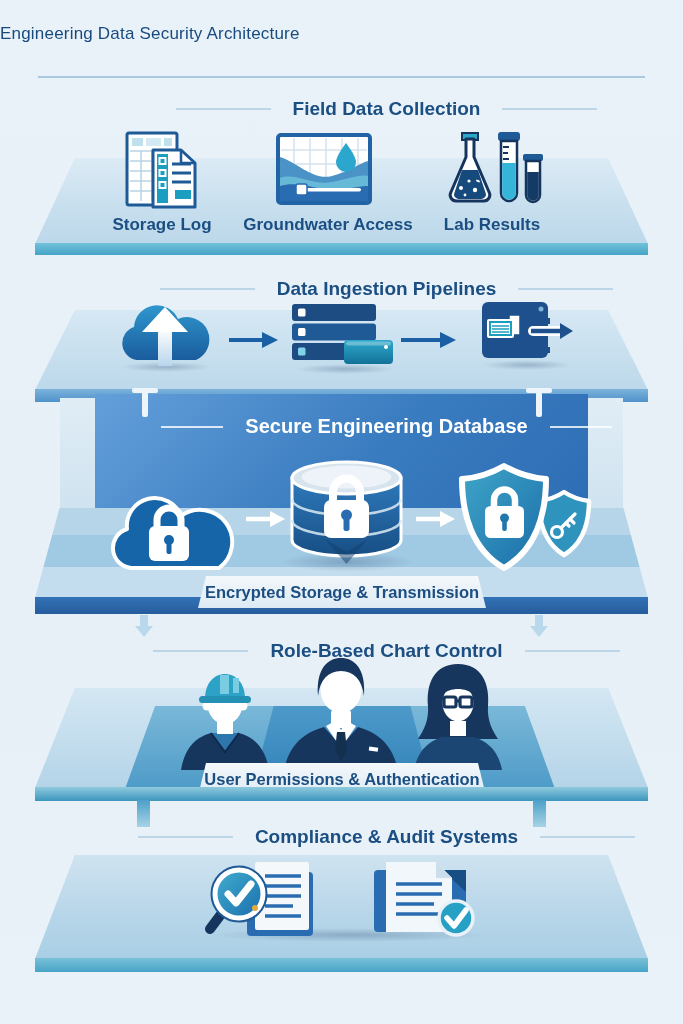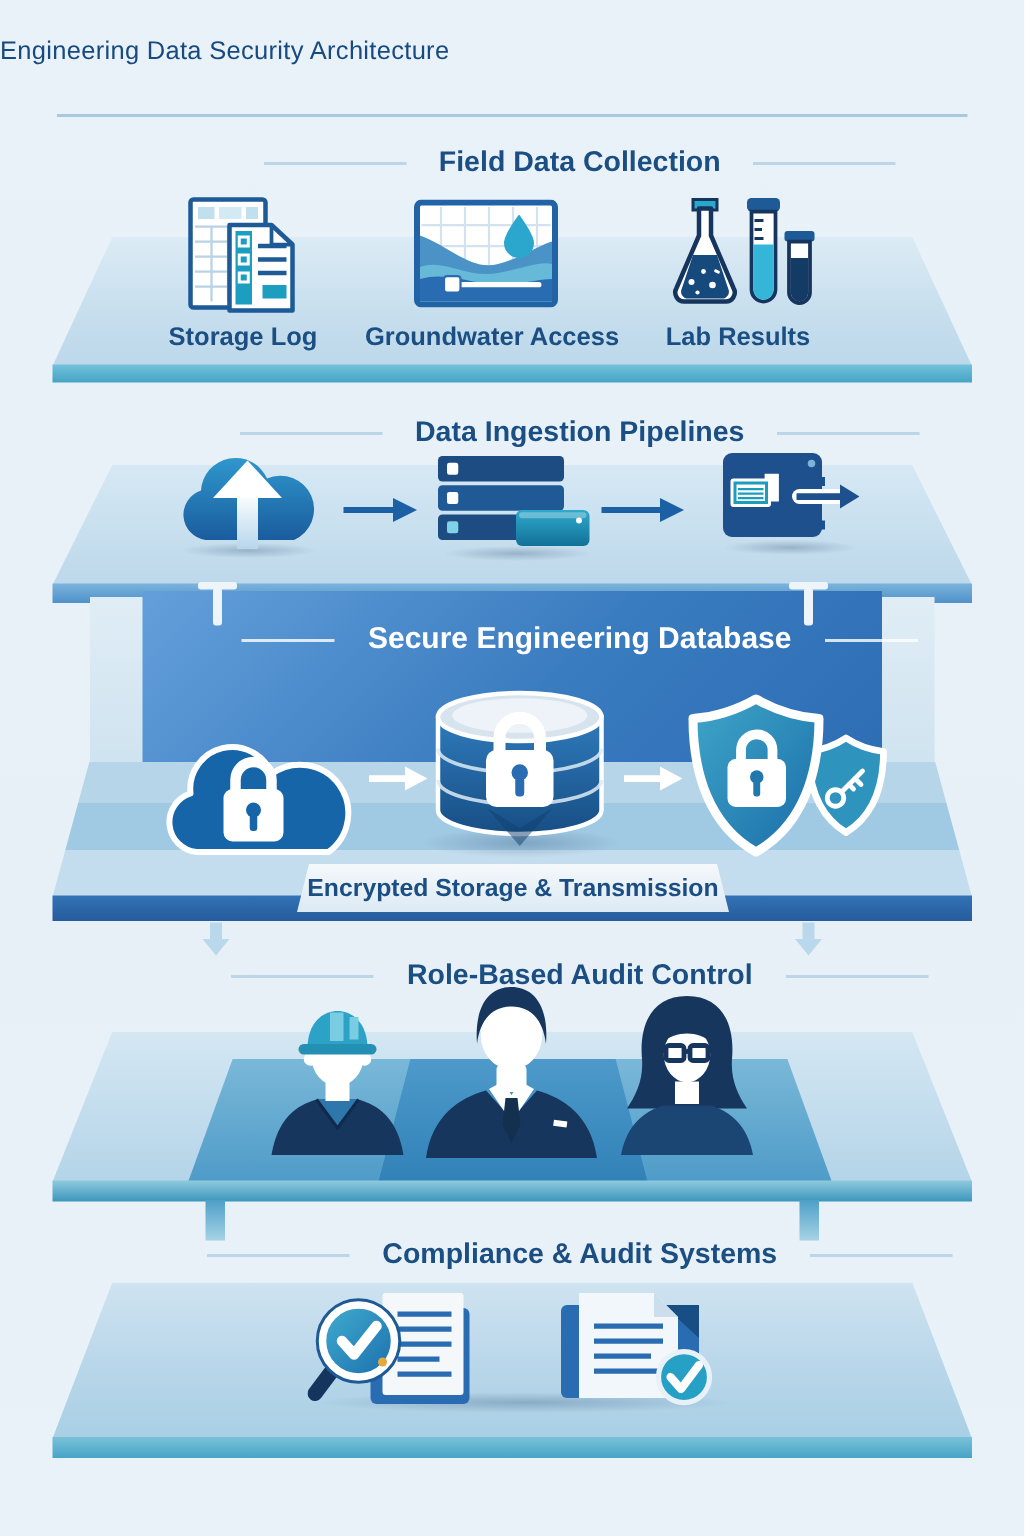--- a/index.html
+++ b/index.html
@@ -311,21 +311,21 @@
     <span>Encrypted Storage &amp; Transmission</span>
   </div>
 
   <div class="abs down-stem" style="left:140px;top:615px;"></div>
   <div class="abs down-tri" style="left:135px;top:626px;"></div>
   <div class="abs down-stem" style="left:535px;top:615px;"></div>
   <div class="abs down-tri" style="left:530px;top:626px;"></div>
 
   <div class="abs sec-h" style="top:640px;">
     <span class="hline"></span>
-    <span>Role-Based Audit Control</span>
+    <span>Role-Based Chart Control</span>
     <span class="hline"></span>
   </div>
 
   <div class="abs platform p4"></div>
   <div class="abs inner-trap"></div>
   <div class="abs inner-mid"></div>
 
   <svg class="abs" style="left:177px;top:660px;" width="96" height="110" viewBox="0 0 96 110">
     <path d="M4 110 C8 86 20 77 34 73 H62 C76 77 88 86 92 110 Z" fill="#17365e"></path>
     <polygon points="34,73 48,92 62,73" fill="#2e77ad"></polygon>
@@ -356,20 +356,23 @@
     <rect x="42" y="61" width="16" height="15" fill="#ffffff"></rect>
     <ellipse cx="50" cy="43" rx="15.5" ry="18.5" fill="#ffffff"></ellipse>
     <path d="M34 35 C34 19 66 19 66 35 C58 27 42 27 34 35 Z" fill="#17365e"></path>
     <g fill="none" stroke="#17365e" stroke-width="3.2">
       <rect x="36" y="37" width="12" height="10" rx="2"></rect>
       <rect x="52" y="37" width="12" height="10" rx="2"></rect>
       <line x1="48" y1="41" x2="52" y2="41"></line>
     </g>
   </svg>
 
+  <div class="abs banner b4">
+    <span>User Permissions &amp; Authentication</span>
+  </div>
   <div class="abs edge4"></div>
   <div class="abs peg" style="left:137px;top:800px;"></div>
   <div class="abs peg" style="left:533px;top:800px;"></div>
 
   <div class="abs sec-h" style="top:826px;">
     <span class="hline"></span>
     <span>Compliance &amp; Audit Systems</span>
     <span class="hline"></span>
   </div>
 

